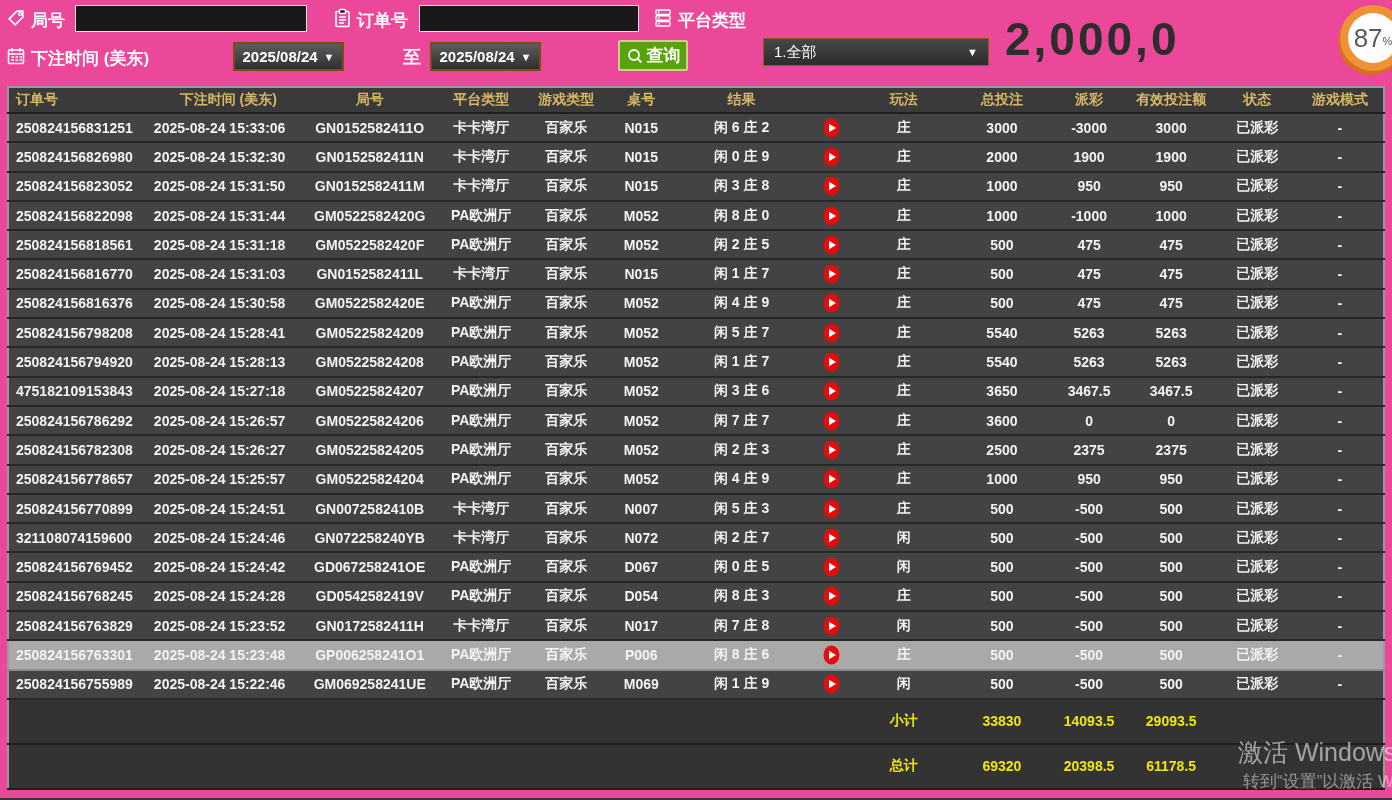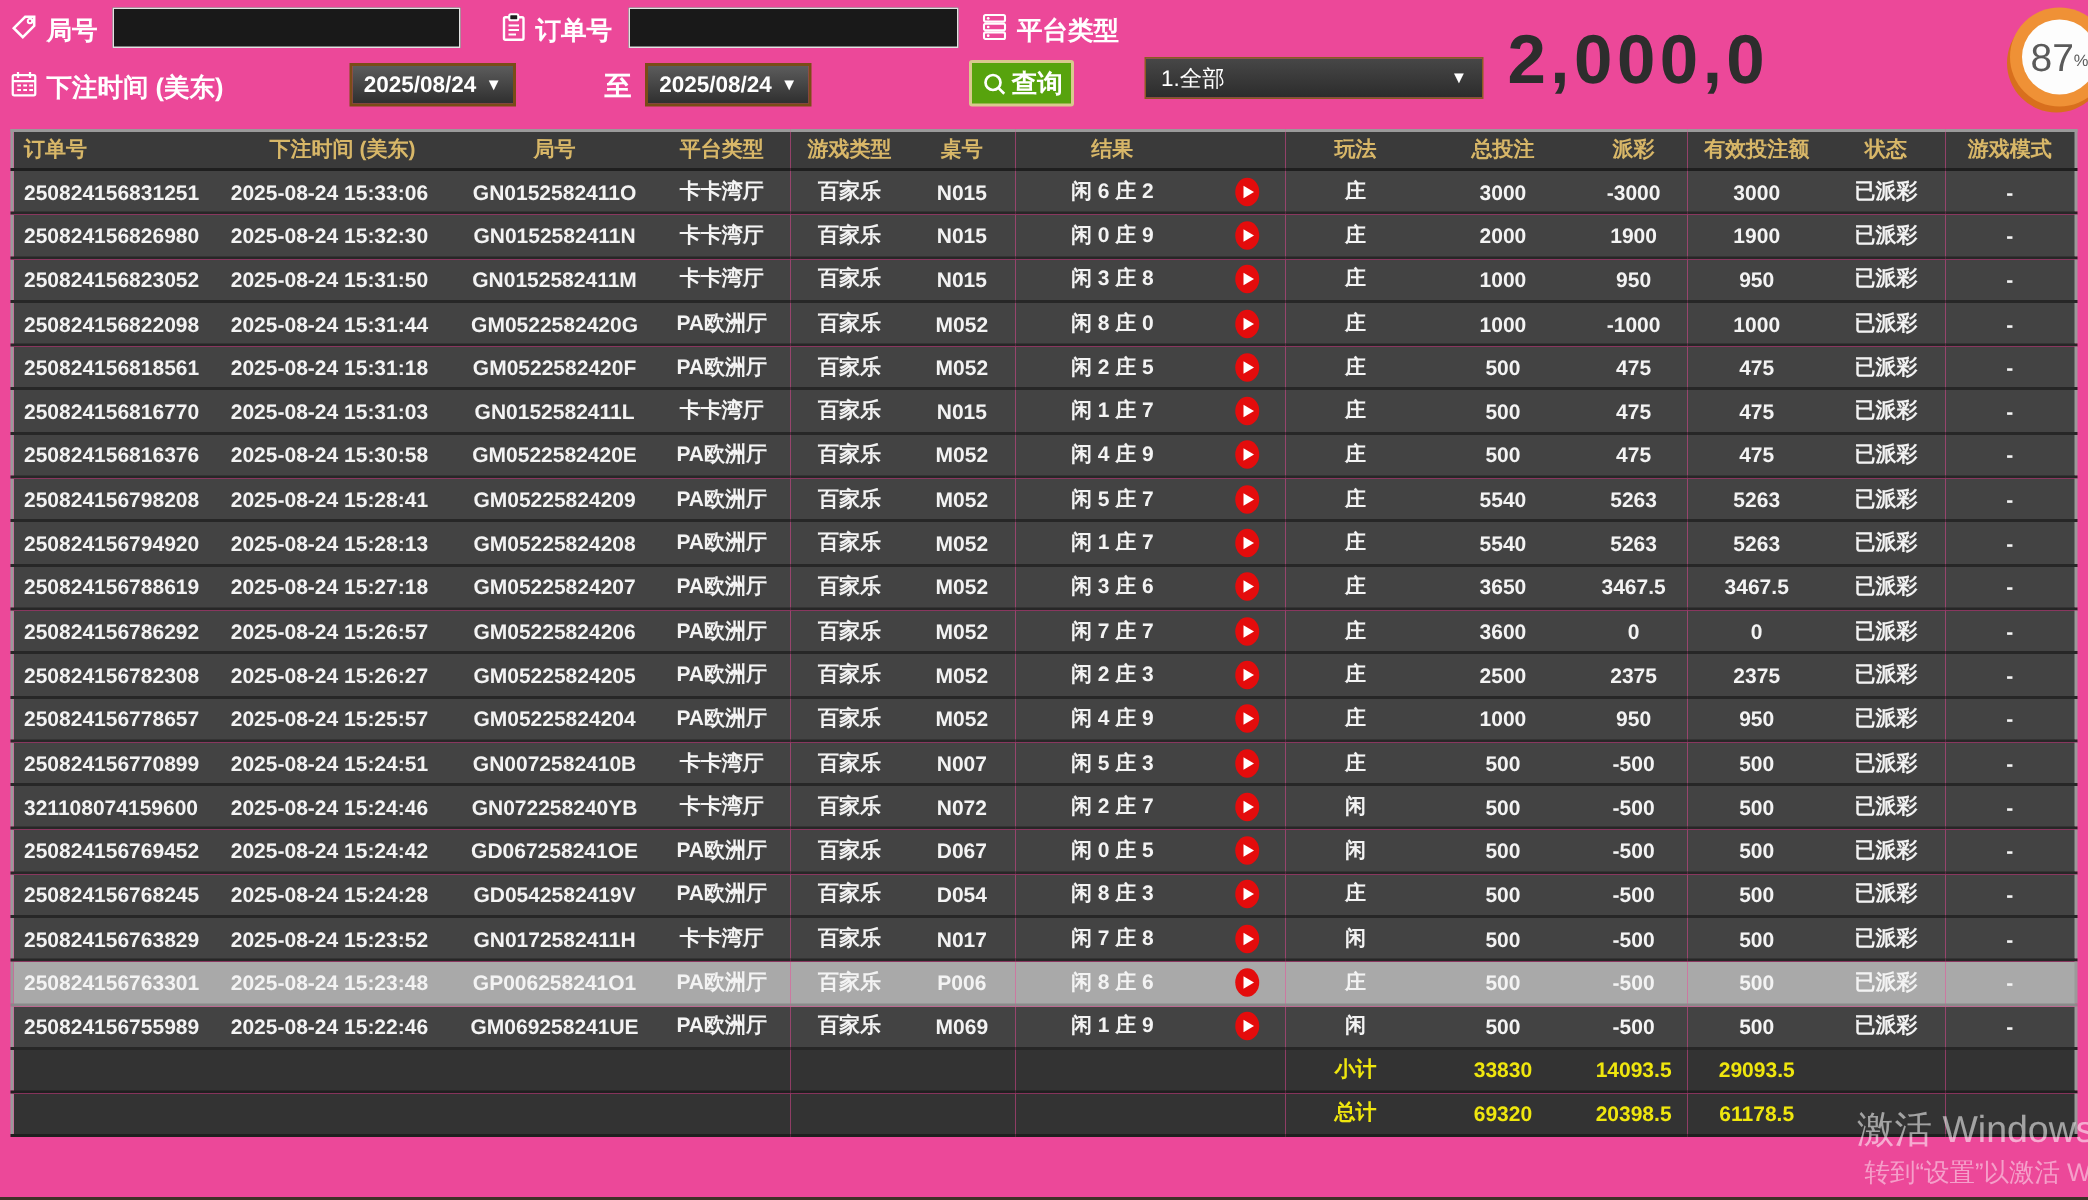--- a/index.html
+++ b/index.html
@@ -50,21 +50,21 @@
   table.grid td{background:#434343;color:#f3f3f3;font-size:14px;font-weight:700;height:29.3px;
                 text-align:center;white-space:nowrap;overflow:hidden;
                 border-bottom:2px solid #272727;}
   table.grid td.c0, table.grid th.c0{text-align:left;padding-left:7px;}
   table.grid td.c1, table.grid th.c1{text-align:left;padding-left:4px;}
   table.grid th.c1{text-align:center;}
   tr.selected td{background:#a9a9a9;border-bottom-color:#8a8a8a;}
   td.pay-win{color:var(--win-red);}
   td.pay-loss{color:var(--loss-green);}
   td.status{color:var(--status-green);}
-  tr.totals td{background:#333;color:var(--total-yellow);height:29px;
+  tr.totals td{background:#333;color:var(--total-yellow);height:45px;
                border-bottom:2px solid #1f1f1f;}
   .play-ic{display:inline-block;vertical-align:middle;cursor:pointer;}
 
   
   .footer{position:absolute;left:0;top:760px;width:1392px;height:40px;background:#191919;}
   .footer .ftext{position:absolute;top:8px;color:#f0f0f0;font-size:15px;white-space:nowrap;}
   .pager{position:absolute;top:8px;display:flex;align-items:center;gap:14px;color:#8f8f8f;}
   .pager .arr{font-size:13px;cursor:pointer;}
   .pager .dbl{letter-spacing:-5px;margin-right:5px;}
   .page-box{width:46px;height:23px;border:1px solid #dcdcdc;background:transparent;cursor:text;}
@@ -133,21 +133,21 @@
   </div>
   <div class="date-btn" style="left:233px;top:42px;width:111px;height:29px;">
     <span>2025/08/24</span>
     <span class="chev">▼</span>
   </div>
   <div class="to-label" style="left:403px;top:45px;">至</div>
   <div class="date-btn" style="left:430px;top:42px;width:111px;height:29px;">
     <span>2025/08/24</span>
     <span class="chev">▼</span>
   </div>
-  <div class="search-btn" style="left:646px;top:40px;width:70px;height:31px;">
+  <div class="search-btn" style="left:618px;top:40px;width:70px;height:31px;">
     <span style="display:flex;">
       <svg width="18" height="18" viewBox="0 0 18 18">
           <circle cx="8" cy="8" r="5" fill="none" stroke="#fff" stroke-width="1.8"></circle>
           <path d="M11.6 11.6 L15.5 15.5" stroke="#fff" stroke-width="1.8"></path>
         </svg>
     </span>
     <span>查询</span>
   </div>
 
   <div class="ghost-top">2,000,0</div>
@@ -362,21 +362,21 @@
               <path d="M6 5.8 L13 10 L6 14.2 Z" fill="#fff"></path>
             </svg></td>
           <td class="c8">庄</td>
           <td class="c9">5540</td>
           <td class="c10 pay-win">5263</td>
           <td class="c11">5263</td>
           <td class="c12 status">已派彩</td>
           <td class="c13">-</td>
         </tr>
         <tr>
-          <td class="c0">250824156788619</td>
+          <td class="c0">475182109153843</td>
           <td class="c1">2025-08-24 15:27:18</td>
           <td class="c2">GM05225824207</td>
           <td class="c3">PA欧洲厅</td>
           <td class="c4">百家乐</td>
           <td class="c5">M052</td>
           <td class="c6">闲 3 庄 6</td>
           <td class="c7"><svg class="play-ic" width="17" height="20" viewBox="0 0 17 20">
               <ellipse cx="8.5" cy="10" rx="8" ry="9.5" fill="#e40c0c"></ellipse>
               <path d="M6 5.8 L13 10 L6 14.2 Z" fill="#fff"></path>
             </svg></td>

